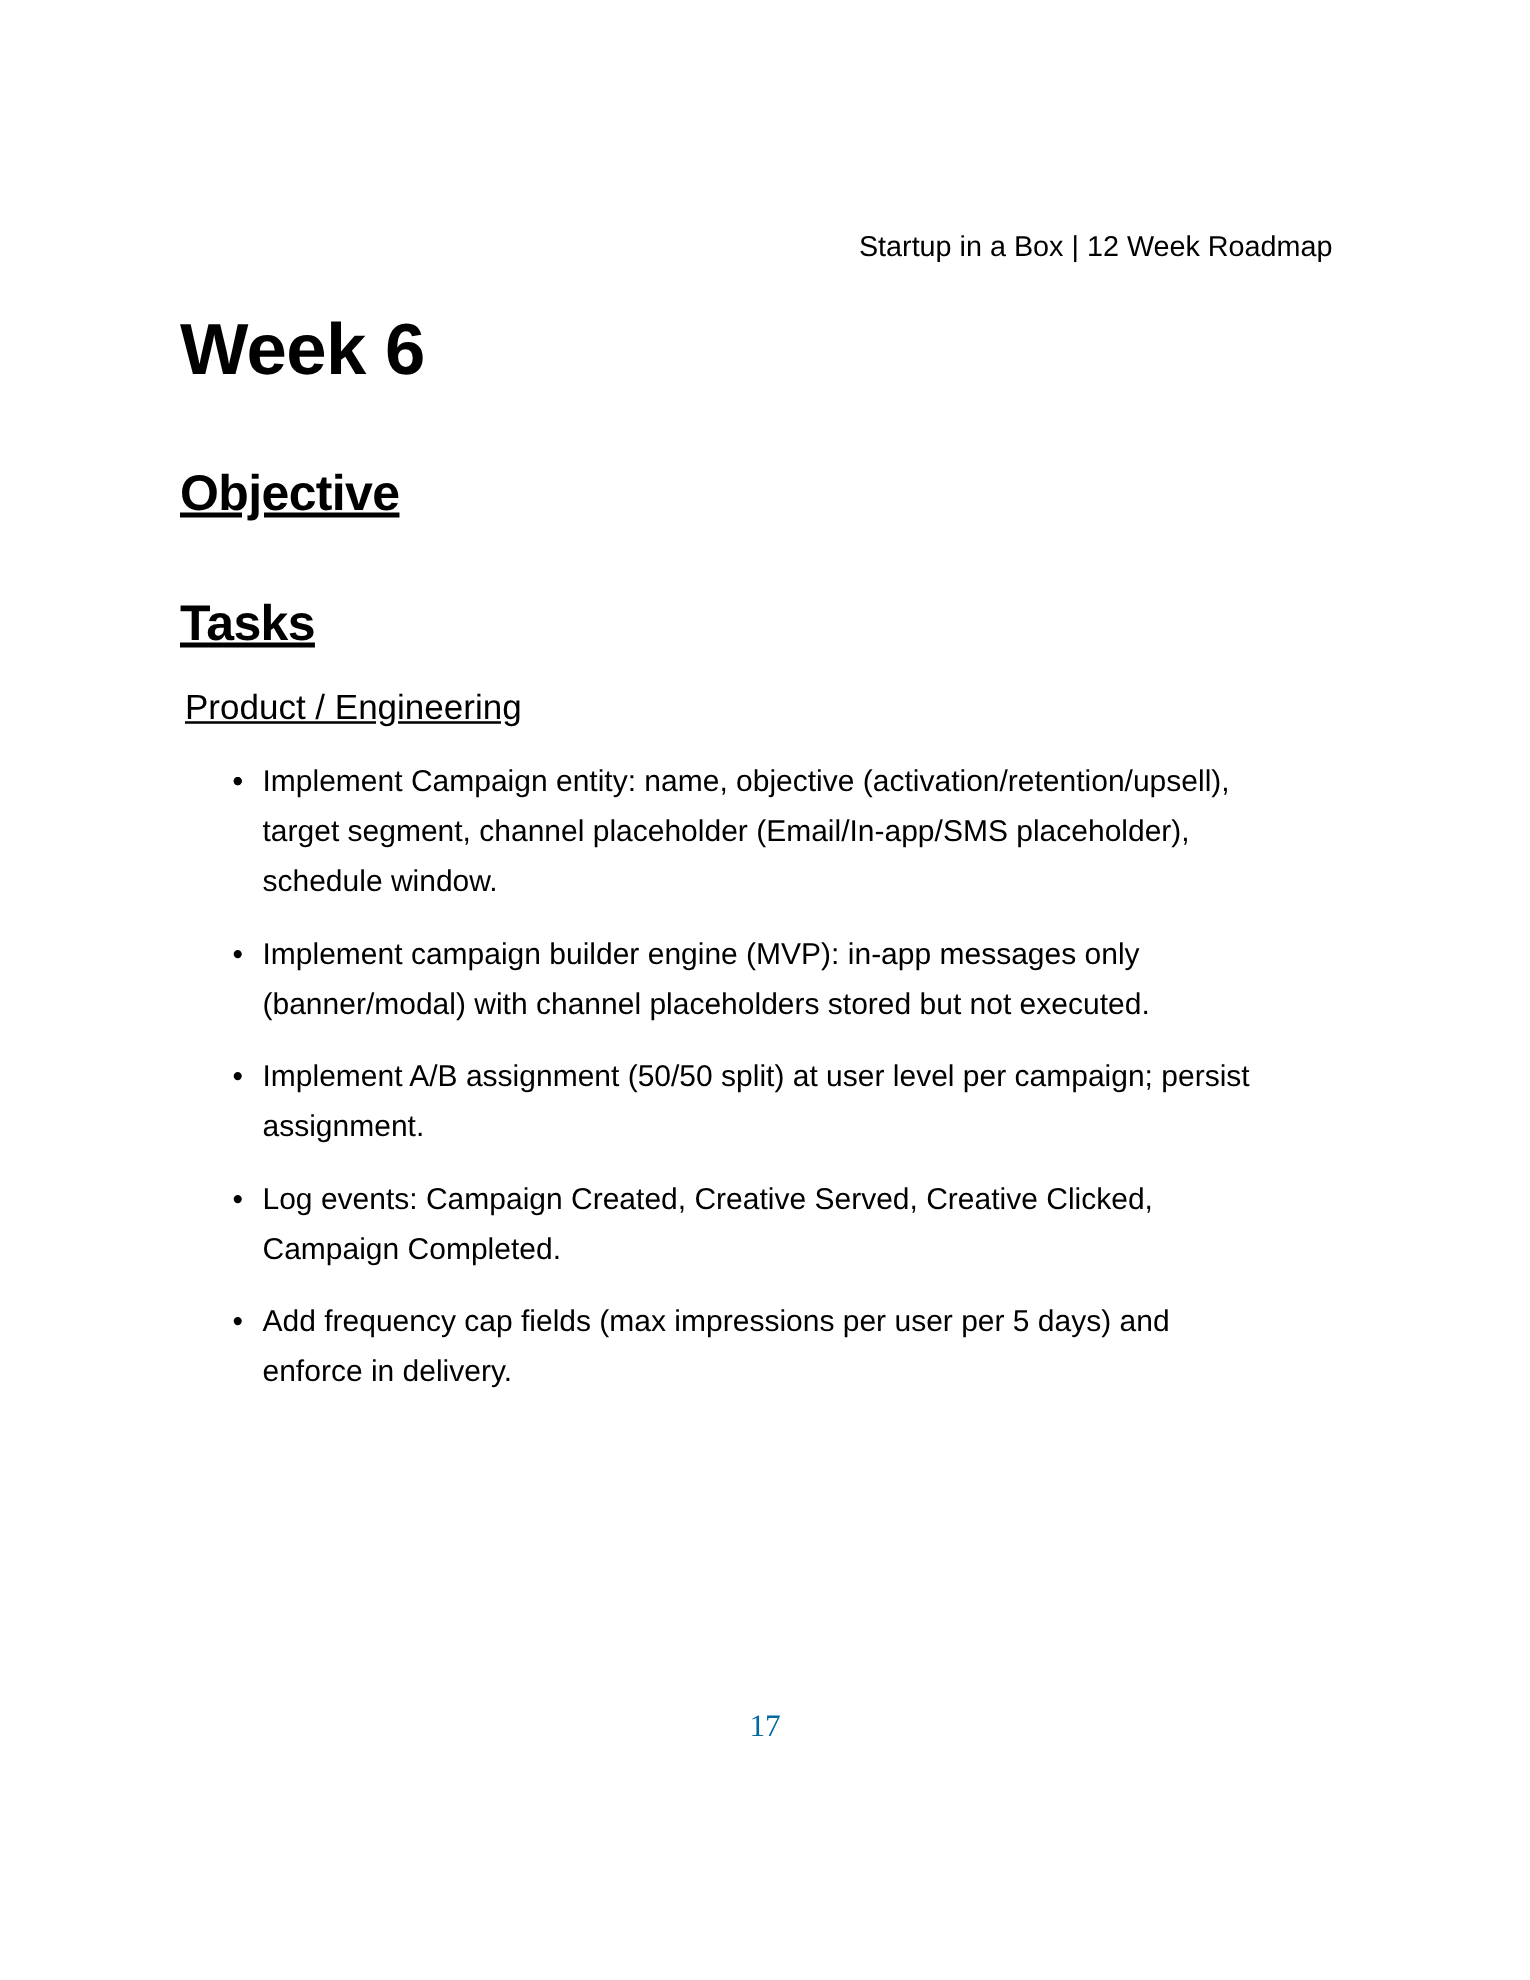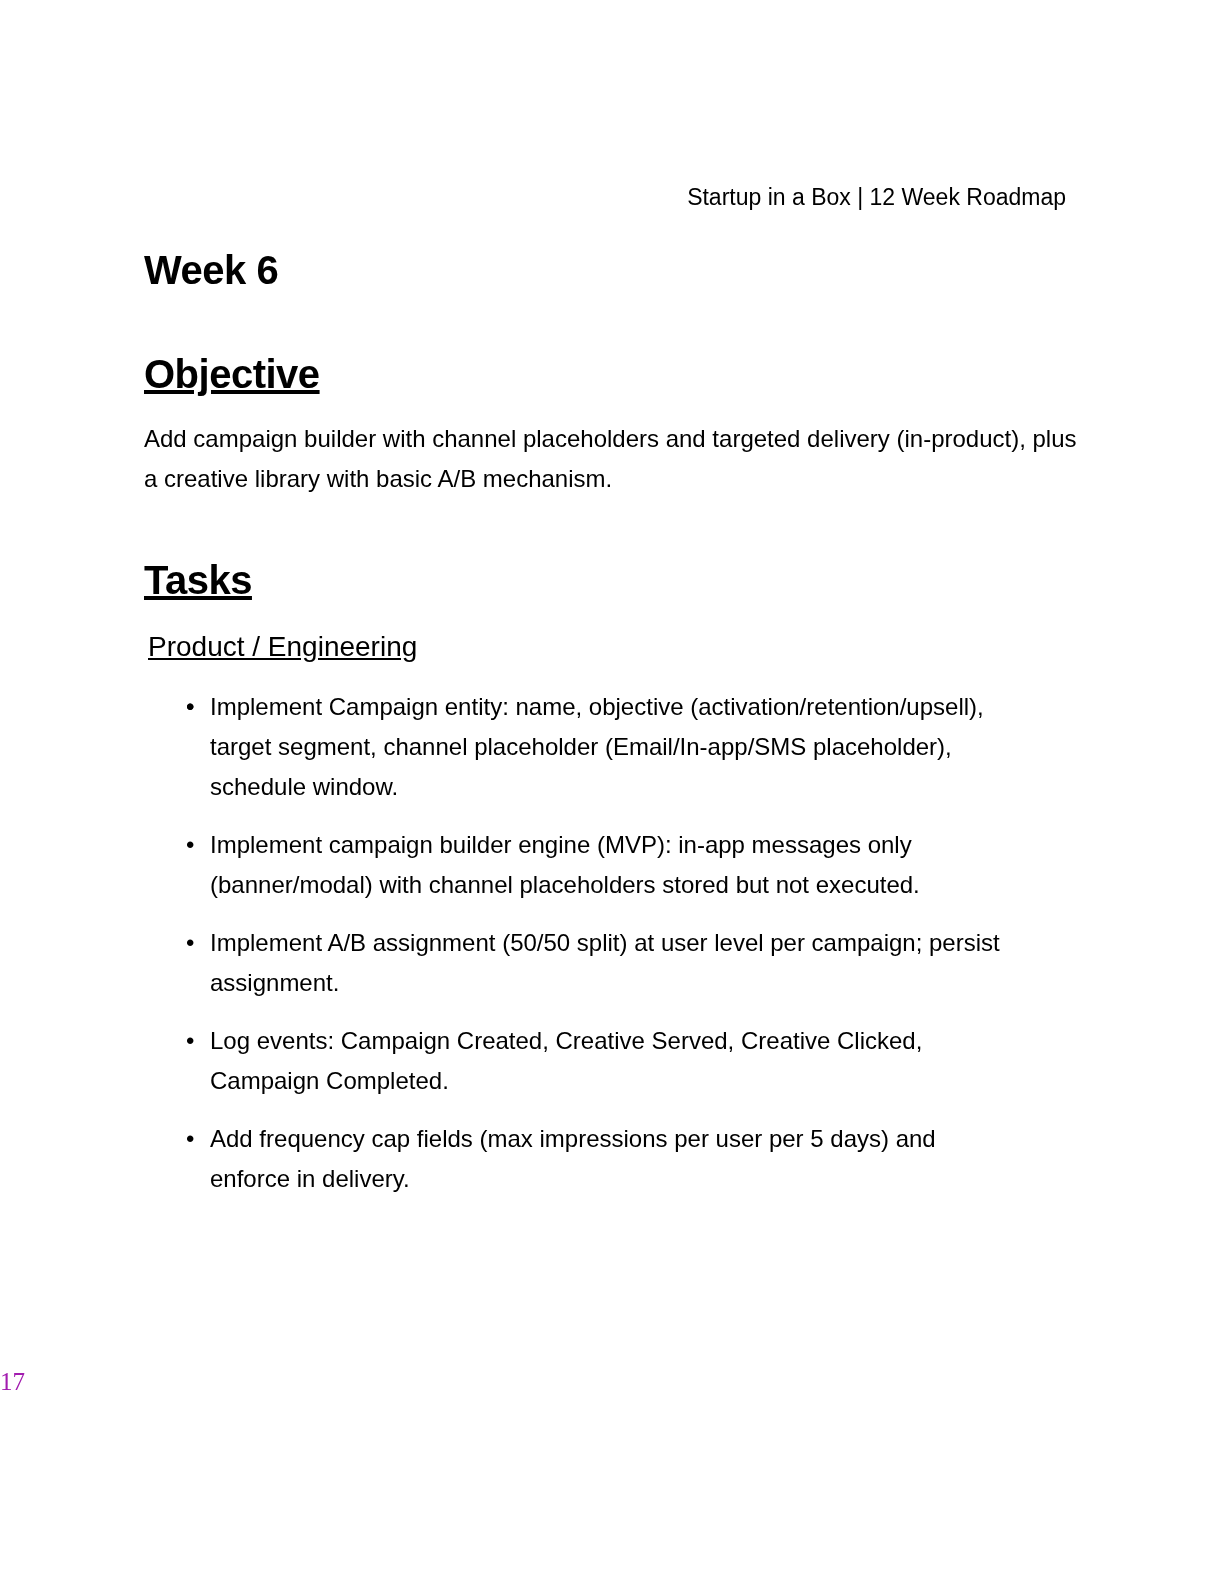--- a/index.html
+++ b/index.html
@@ -19,21 +19,21 @@
     overflow: hidden;
   }
   .running-header {
     font-size: 23px;
     line-height: 28px;
     text-align: right;
     padding-right: 14px;
     color: #000000;
   }
   h1.week-title {
-    font-size: 40px;
+    font-size: 58px;
     line-height: 1.15;
     font-weight: 700;
     margin: 36px 0 0 0;
     letter-spacing: -0.5px;
   }
   h2.section-heading {
     font-size: 40px;
     line-height: 1.15;
     font-weight: 700;
     margin: 58px 0 0 0;
@@ -69,38 +69,37 @@
     left: 42px;
     top: 0;
     font-size: 24px;
     line-height: 40px;
   }
   .page-number {
     position: absolute;
     left: 0;
     top: 1368px;
     width: 1224px;
-    text-align: left;
+    text-align: center;
     font-family: "Liberation Serif", serif;
     font-size: 25px;
-    color: #a21caf;
+    color: #0369a1;
   }
 </style>
 </head>
 <body>
 
 <div class="page">
 
   <div class="running-header">Startup in a Box | 12 Week Roadmap</div>
 
   <h1 class="week-title">Week 6</h1>
 
   <h2 class="section-heading">Objective</h2>
 
-  <p class="body-text">Add campaign builder with channel placeholders and targeted delivery (in-product), plus a creative library with basic A/B mechanism.</p>
 
   <h2 class="section-heading">Tasks</h2>
 
   <p class="subtitle-text">Product / Engineering</p>
 
   <ul class="task-list">
     <li>
       <span class="marker">•</span>
     </li>
     <li>

